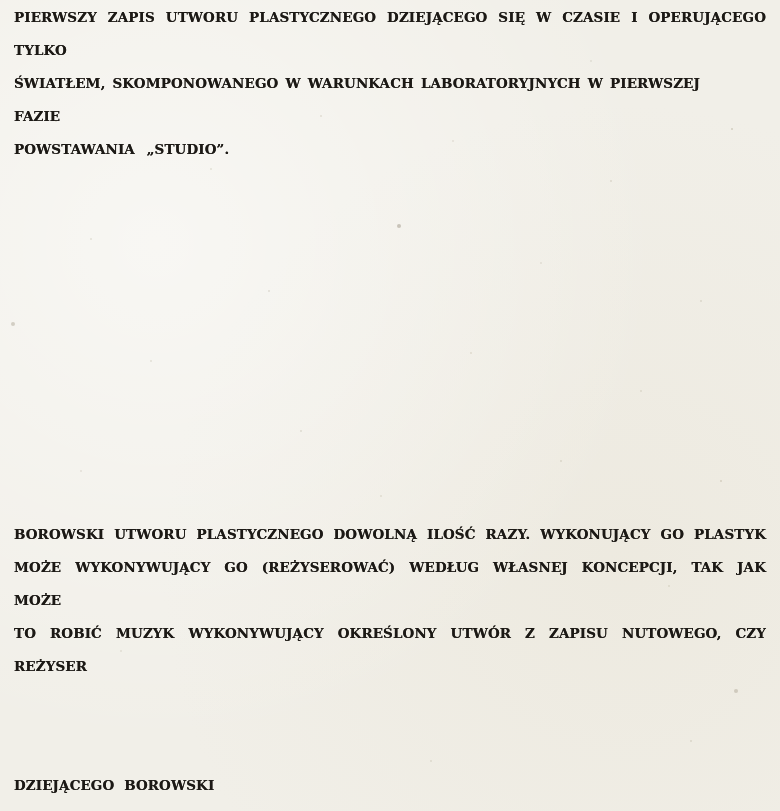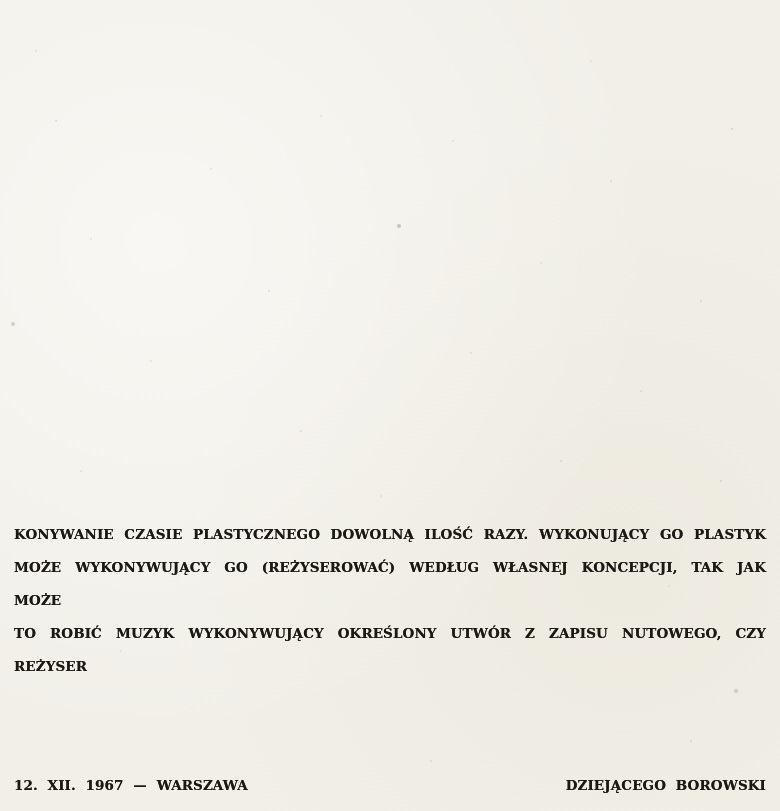--- a/index.html
+++ b/index.html
@@ -83,24 +83,28 @@
     word-spacing: 5px;
     text-shadow: 0 0 0.5px rgba(28,25,21,0.8);
   }
 </style>
 </head>
 <body>
 
 <div class="page">
   <div class="speckles"></div>
 
+  <div class="para intro-paragraph">
+      <div class="line">PIERWSZY ZAPIS UTWORU PLASTYCZNEGO DZIEJĄCEGO SIĘ W CZASIE I OPERUJĄCEGO TYLKO</div>
+      <div class="line">ŚWIATŁEM, SKOMPONOWANEGO W WARUNKACH LABORATORYJNYCH W PIERWSZEJ FAZIE</div>
+      <div class="line">POWSTAWANIA „STUDIO”.</div>
+    </div>
 
   <div class="para body-paragraph">
-      <div class="line">KONYWANIE CZASIE PLASTYCZNEGO DOWOLNĄ ILOŚĆ RAZY. WYKONUJĄCY GO PLASTYK</div>
+      <div class="line">BOROWSKI UTWORU PLASTYCZNEGO DOWOLNĄ ILOŚĆ RAZY. WYKONUJĄCY GO PLASTYK</div>
       <div class="line">MOŻE WYKONYWUJĄCY GO (REŻYSEROWAĆ) WEDŁUG WŁASNEJ KONCEPCJI, TAK JAK MOŻE</div>
       <div class="line">TO ROBIĆ MUZYK WYKONYWUJĄCY OKREŚLONY UTWÓR Z ZAPISU NUTOWEGO, CZY REŻYSER</div>
     </div>
 
   <div class="footer-row">
-    <span>12. XII. 1967 — WARSZAWA</span>
     <span>DZIEJĄCEGO BOROWSKI</span>
   </div>
 </div>
 
 </body></html>

